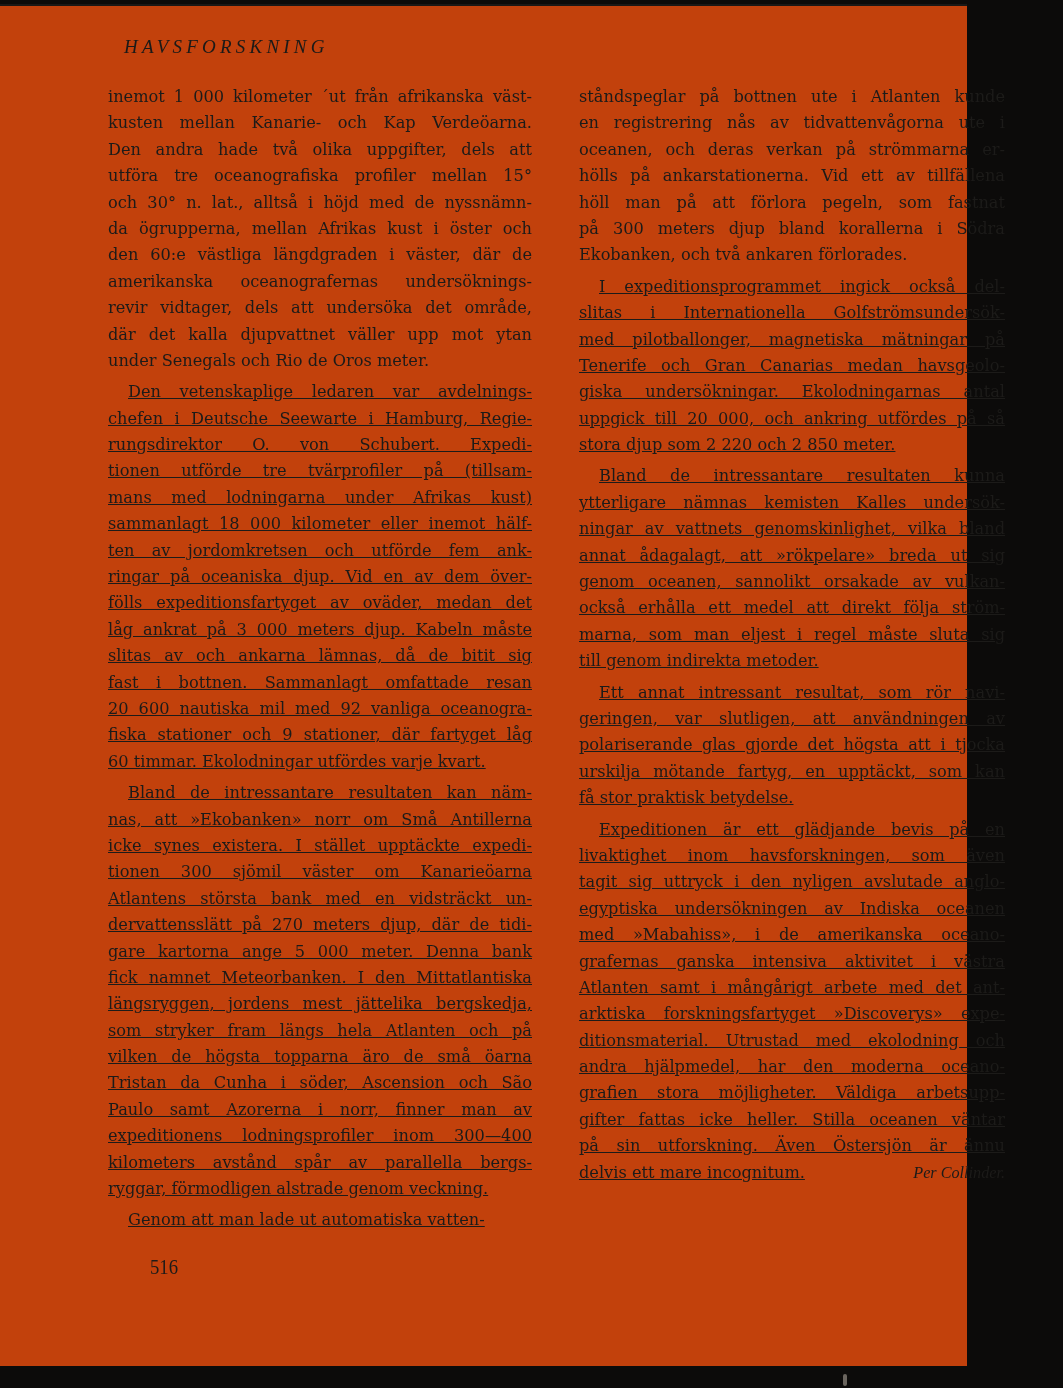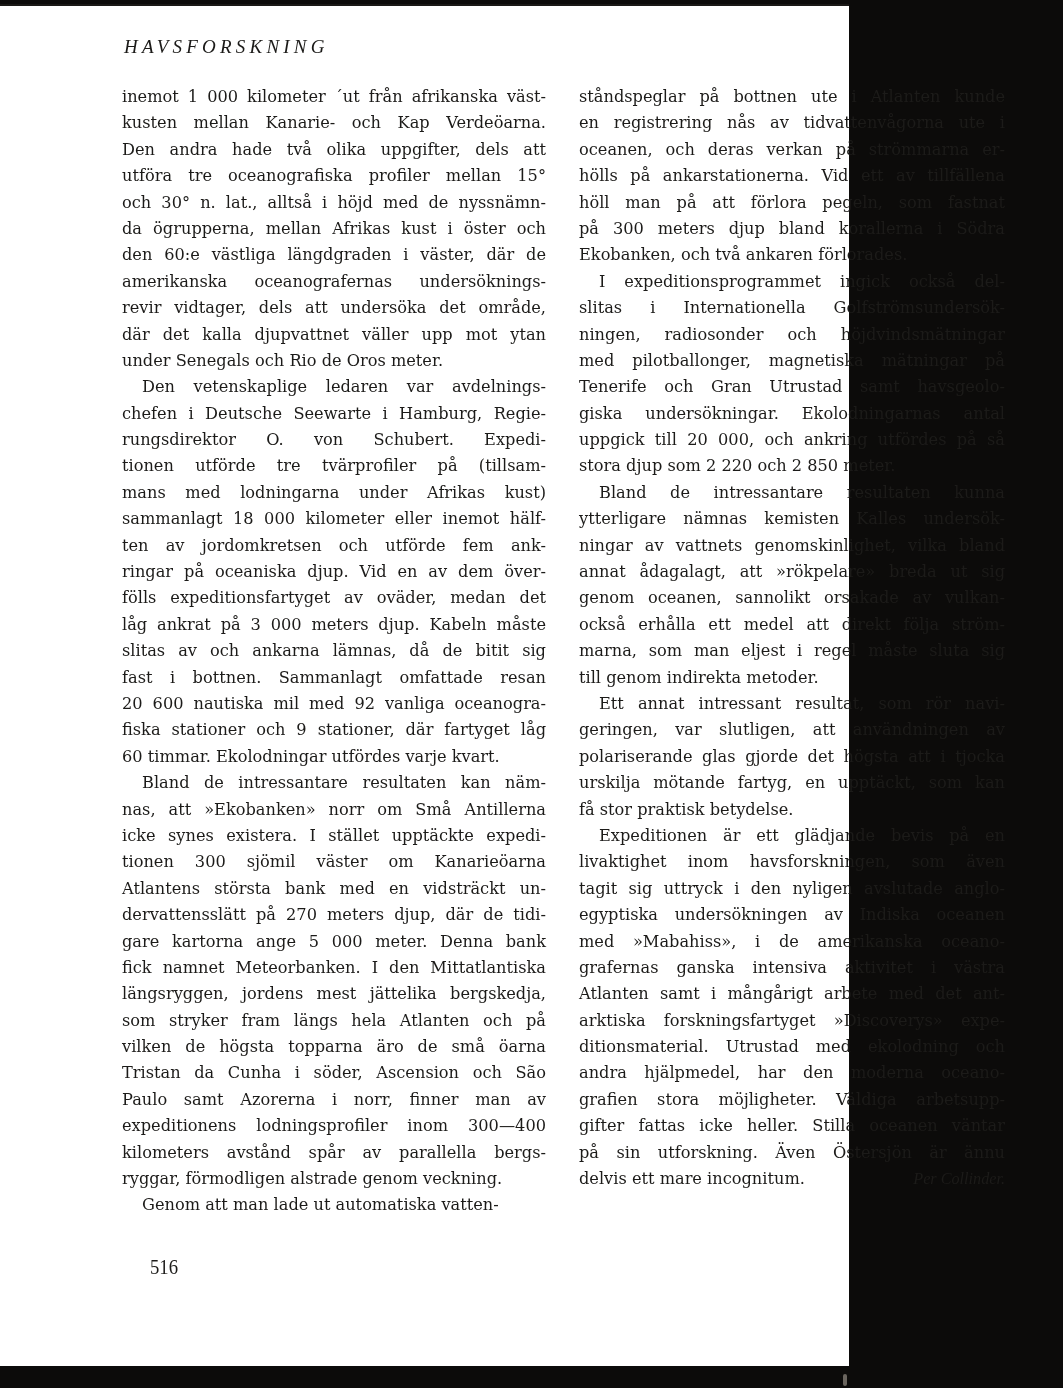--- a/index.html
+++ b/index.html
@@ -10,60 +10,62 @@
       width: 1063px;
       height: 1388px;
       background: #0c0b0a;
       position: relative;
       overflow: hidden;
     }
     .page {
       position: absolute;
       left: 0;
       top: 4px;
-      width: 849px;
+      width: 967px;
       height: 1360px;
-      background: #ffffff;
+      background: #c2410c;
       border-top: 2px solid #1a1816;
     }
     .running-head {
       position: absolute;
       left: 124px;
       top: 30px;
       font-family: "Liberation Serif", "DejaVu Serif", serif;
       font-style: italic;
       font-size: 19px;
       letter-spacing: 4.2px;
       color: #1b1a18;
     }
     .column {
       position: absolute;
       top: 78px;
       font-family: "DejaVu Serif", "Liberation Serif", serif;
       font-size: 16.2px;
       line-height: 26.4px;
       color: #1c1b19;
     }
-    .col-left { left: 122px; width: 424px; }
+    .col-left { left: 108px; width: 424px; }
     .col-right { left: 579px; width: 426px; }
     .line {
       display: block;
       white-space: nowrap;
       text-align: justify;
       text-align-last: justify;
       height: 26.4px;
       overflow: visible;
     }
     .line.last {
       text-align-last: left;
     }
     .line.indent {
       padding-left: 20px;
     }
     .para + .para {
+      margin-top: 5px;
+      text-decoration: underline;
     }
     .signature {
       font-family: "Liberation Serif", "DejaVu Serif", serif;
       font-style: italic;
       float: right;
     }
     .sig-line {
       text-align-last: left;
     }
     .page-number {
@@ -151,23 +153,22 @@
         <span class="line">en registrering nås av tidvattenvågorna ute i</span>
         <span class="line">oceanen, och deras verkan på strömmarna er-</span>
         <span class="line">hölls på ankarstationerna. Vid ett av tillfällena</span>
         <span class="line">höll man på att förlora pegeln, som fastnat</span>
         <span class="line">på 300 meters djup bland korallerna i Södra</span>
         <span class="line last">Ekobanken, och två ankaren förlorades.</span>
       </div>
       <div class="para">
         <span class="line indent">I expeditionsprogrammet ingick också del-</span>
         <span class="line">slitas i Internationella Golfströmsundersök-</span>
-        <span class="line">ningen, radiosonder och höjdvindsmätningar</span>
         <span class="line">med pilotballonger, magnetiska mätningar på</span>
-        <span class="line">Tenerife och Gran Utrustad samt havsgeolo-</span>
+        <span class="line">Tenerife och Gran Canarias medan havsgeolo-</span>
         <span class="line">giska undersökningar. Ekolodningarnas antal</span>
         <span class="line">uppgick till 20 000, och ankring utfördes på så</span>
         <span class="line last">stora djup som 2 220 och 2 850 meter.</span>
       </div>
       <div class="para">
         <span class="line indent">Bland de intressantare resultaten kunna</span>
         <span class="line">ytterligare nämnas kemisten Kalles undersök-</span>
         <span class="line">ningar av vattnets genomskinlighet, vilka bland</span>
         <span class="line">annat ådagalagt, att »rökpelare» breda ut sig</span>
         <span class="line">genom oceanen, sannolikt orsakade av vulkan-</span>

